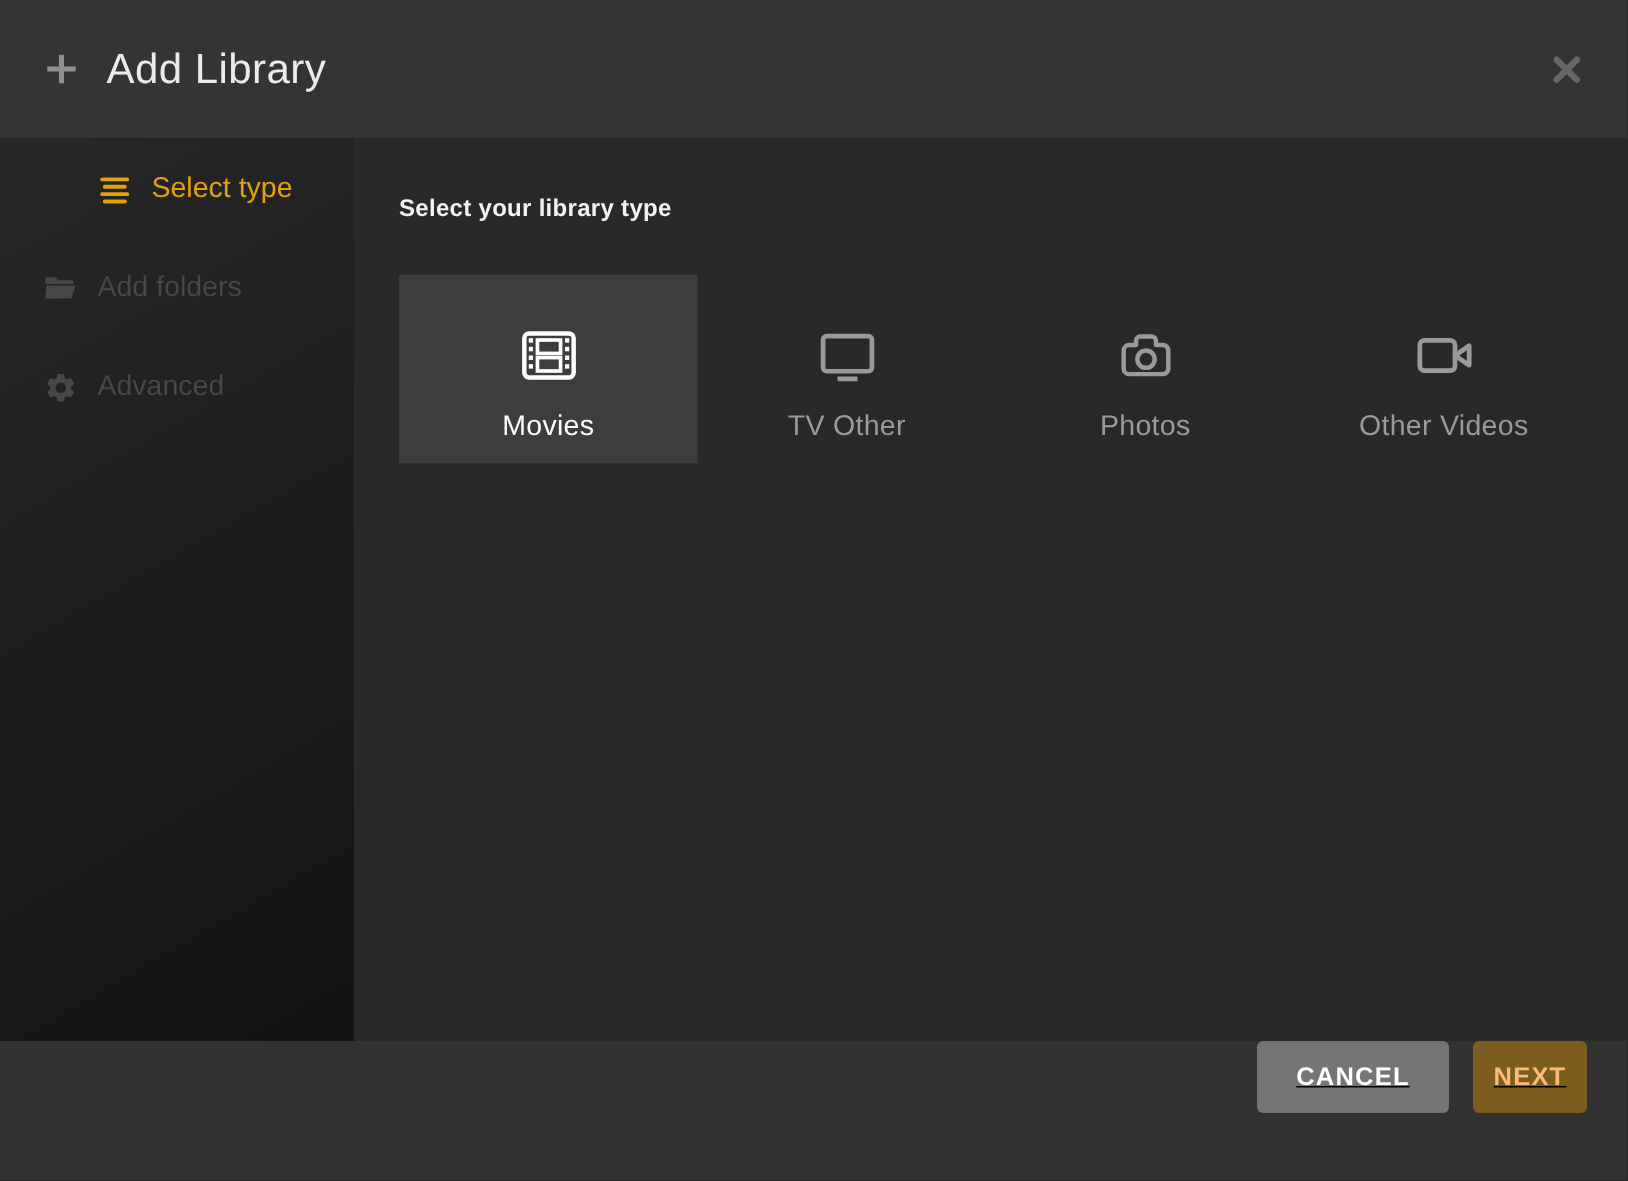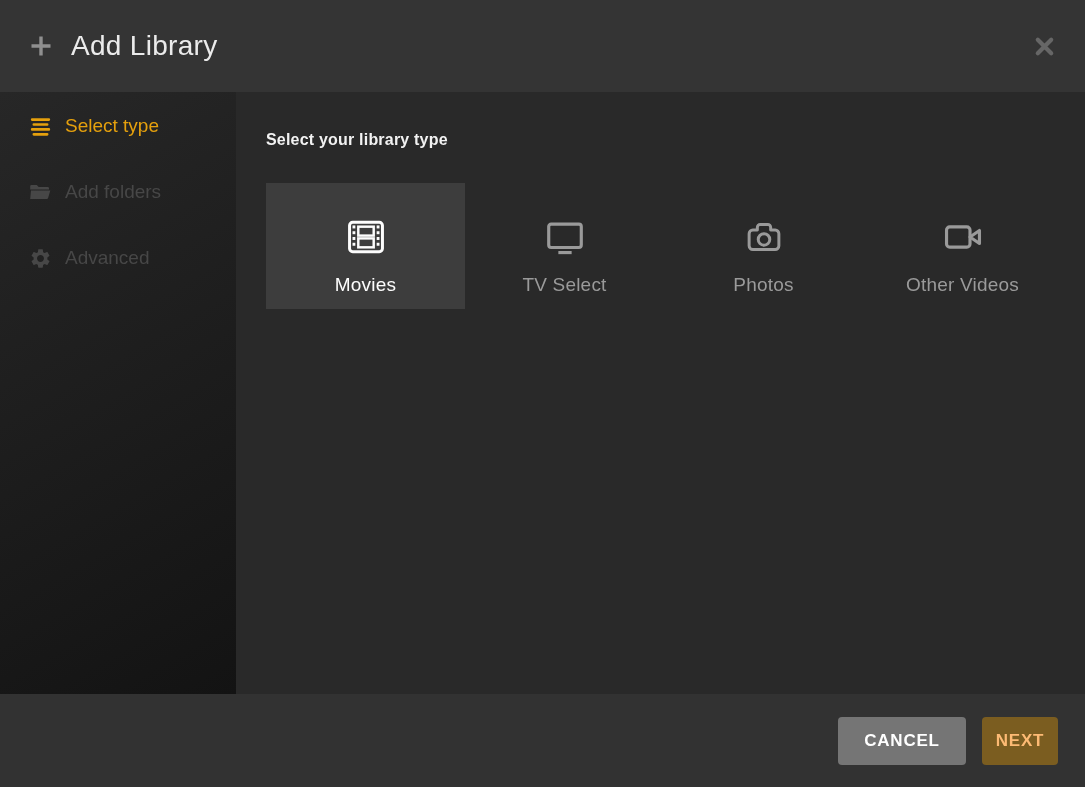--- a/index.html
+++ b/index.html
@@ -35,41 +35,41 @@
   .sidebar{
     width:236px;flex-shrink:0;
     background:linear-gradient(150deg,#272727 0%,#1e1e1e 45%,#131313 100%);
     padding-top:14px;
   }
   .side-item{
     display:flex;align-items:center;height:40px;margin-bottom:26px;
     padding-left:28px;font-size:19px;color:#474747;cursor:pointer;
   }
   .side-item .s-icon{width:24px;display:flex;align-items:center;justify-content:center;margin-right:13px;}
-  .side-item.active{color:var(--accent-gold);}
+  .side-item.active{color:var(--accent-gold);margin-left:36px;}
 
   .content{flex:1;background:var(--content-bg);padding:39px 0 0 30px;}
   .content-heading{
     margin:0 0 34px 0;font-size:16px;font-weight:700;
     color:#f2f2f2;letter-spacing:.2px;
   }
   .type-grid{display:flex;flex-wrap:wrap;width:797px;}
   .tile{
     width:199px;height:126px;display:flex;flex-direction:column;align-items:center;
     padding-top:32px;color:#9a9a9a;cursor:pointer;
   }
   .tile .t-icon{height:44px;display:flex;align-items:center;justify-content:center;}
   .tile .t-label{margin-top:15px;font-size:19px;letter-spacing:.2px;}
   .tile.selected{background:var(--selected-tile-bg);color:#fdfdfd;}
 
   
   .footer{
     height:93px;flex-shrink:0;background:var(--footer-bg);
-    display:flex;align-items:center;justify-content:flex-end;
-    padding:0 27px;gap:16px;
+    display:flex;align-items:flex-start;justify-content:flex-end;
+    padding:0 27px;gap:16px;text-decoration:underline;
   }
   .btn{
     height:48px;border:none;border-radius:4px;
     font-family:inherit;font-weight:700;font-size:17px;letter-spacing:.8px;
   }
   .btn-cancel{width:128px;background:var(--cancel-bg);color:#ffffff;cursor:pointer;}
   .btn-next{width:76px;background:var(--next-bg);color:#fdba74;cursor:default;}
   svg{display:block;}
 </style>
 </head>
@@ -147,21 +147,21 @@
           <span class="t-label">Movies</span>
         </div>
 
         <div class="tile">
           <span class="t-icon">
             <svg width="42" height="42" viewBox="0 0 24 24" stroke="currentColor" fill="none">
               <rect x="2.7" y="4.6" width="18.6" height="13.4" rx="1.4" stroke-width="1.8"></rect>
               <path d="M8.2 20.9 H15.8" stroke-width="1.8"></path>
             </svg>
           </span>
-          <span class="t-label">TV Select</span>
+          <span class="t-label">TV Other</span>
         </div>
 
 
         <div class="tile">
           <span class="t-icon">
             <svg width="42" height="42" viewBox="0 0 24 24" stroke="currentColor" fill="none" stroke-linejoin="round">
               <path d="M8.2 8 V6.4 A1.6 1.6 0 0 1 9.8 4.8 H14.2 A1.6 1.6 0 0 1 15.8 6.4 V8 H18.4 A2.1 2.1 0 0 1 20.5 10.1 V17 A2.1 2.1 0 0 1 18.4 19.1 H5.6 A2.1 2.1 0 0 1 3.5 17 V10.1 A2.1 2.1 0 0 1 5.6 8 Z" stroke-width="1.7"></path>
               <circle cx="12" cy="13.4" r="3.3" stroke-width="1.7"></circle>
             </svg>
           </span>

